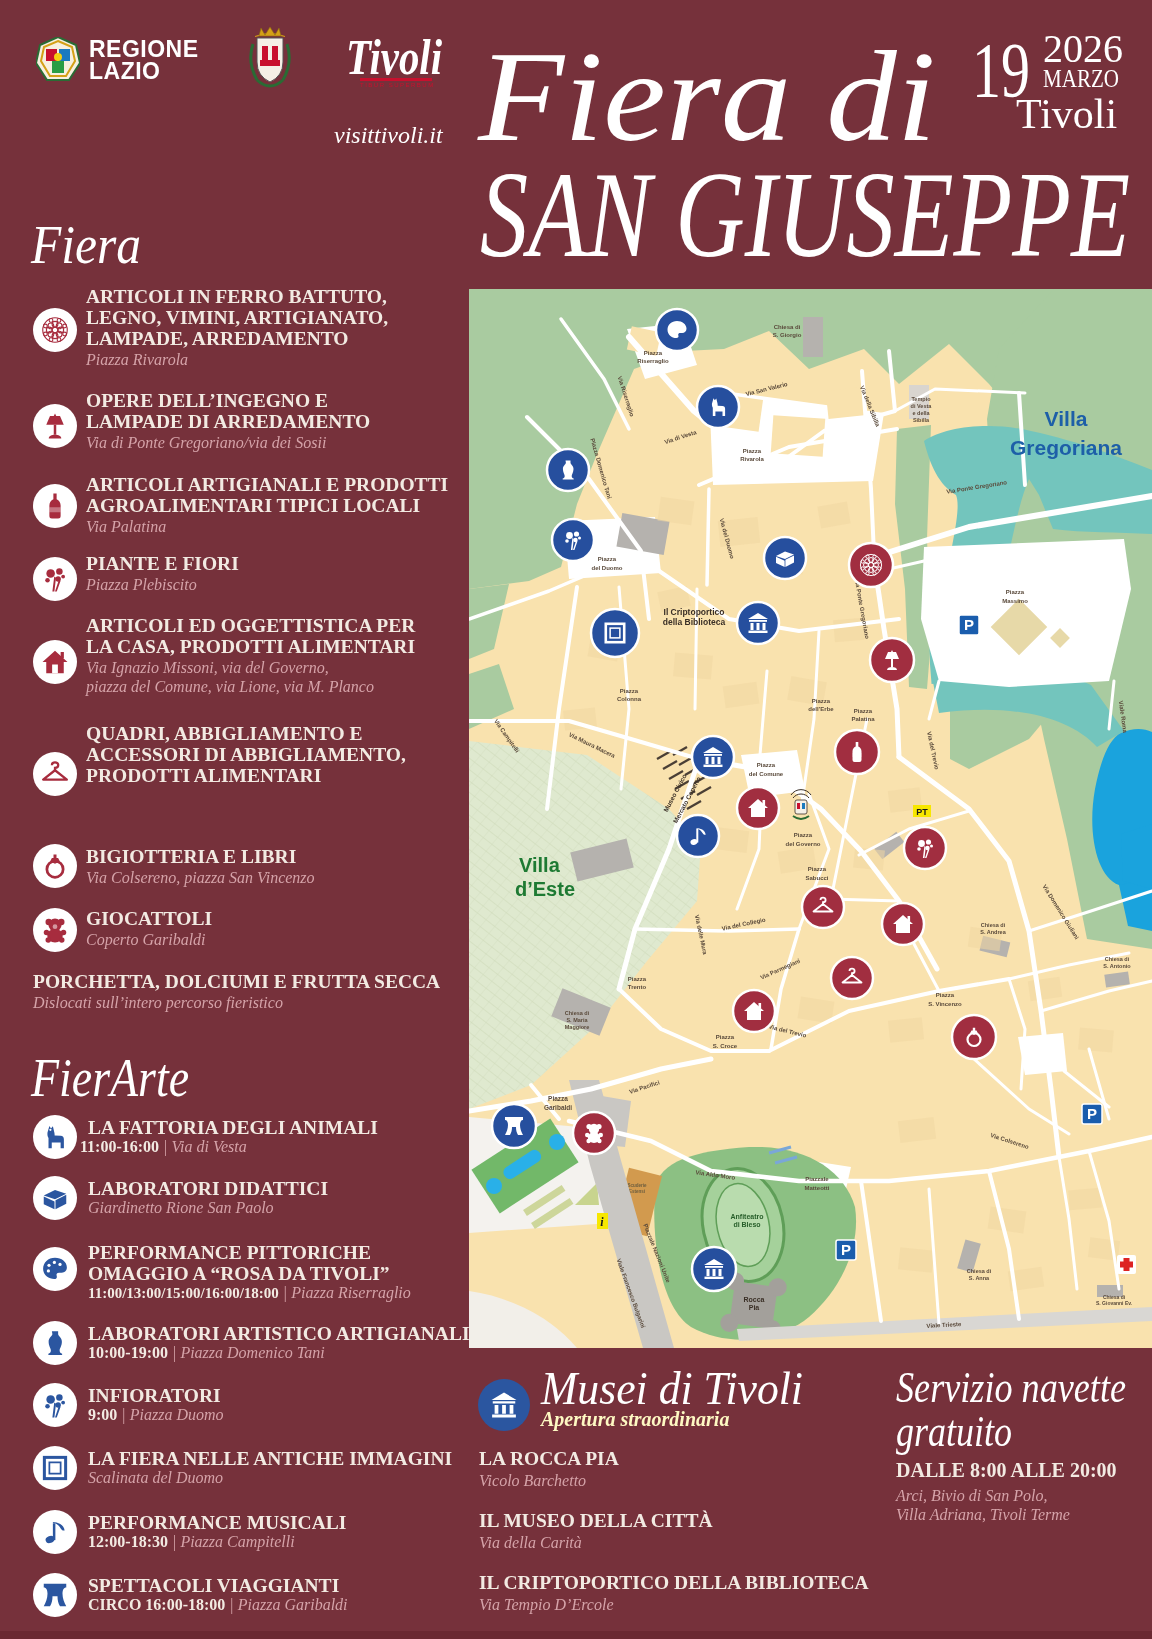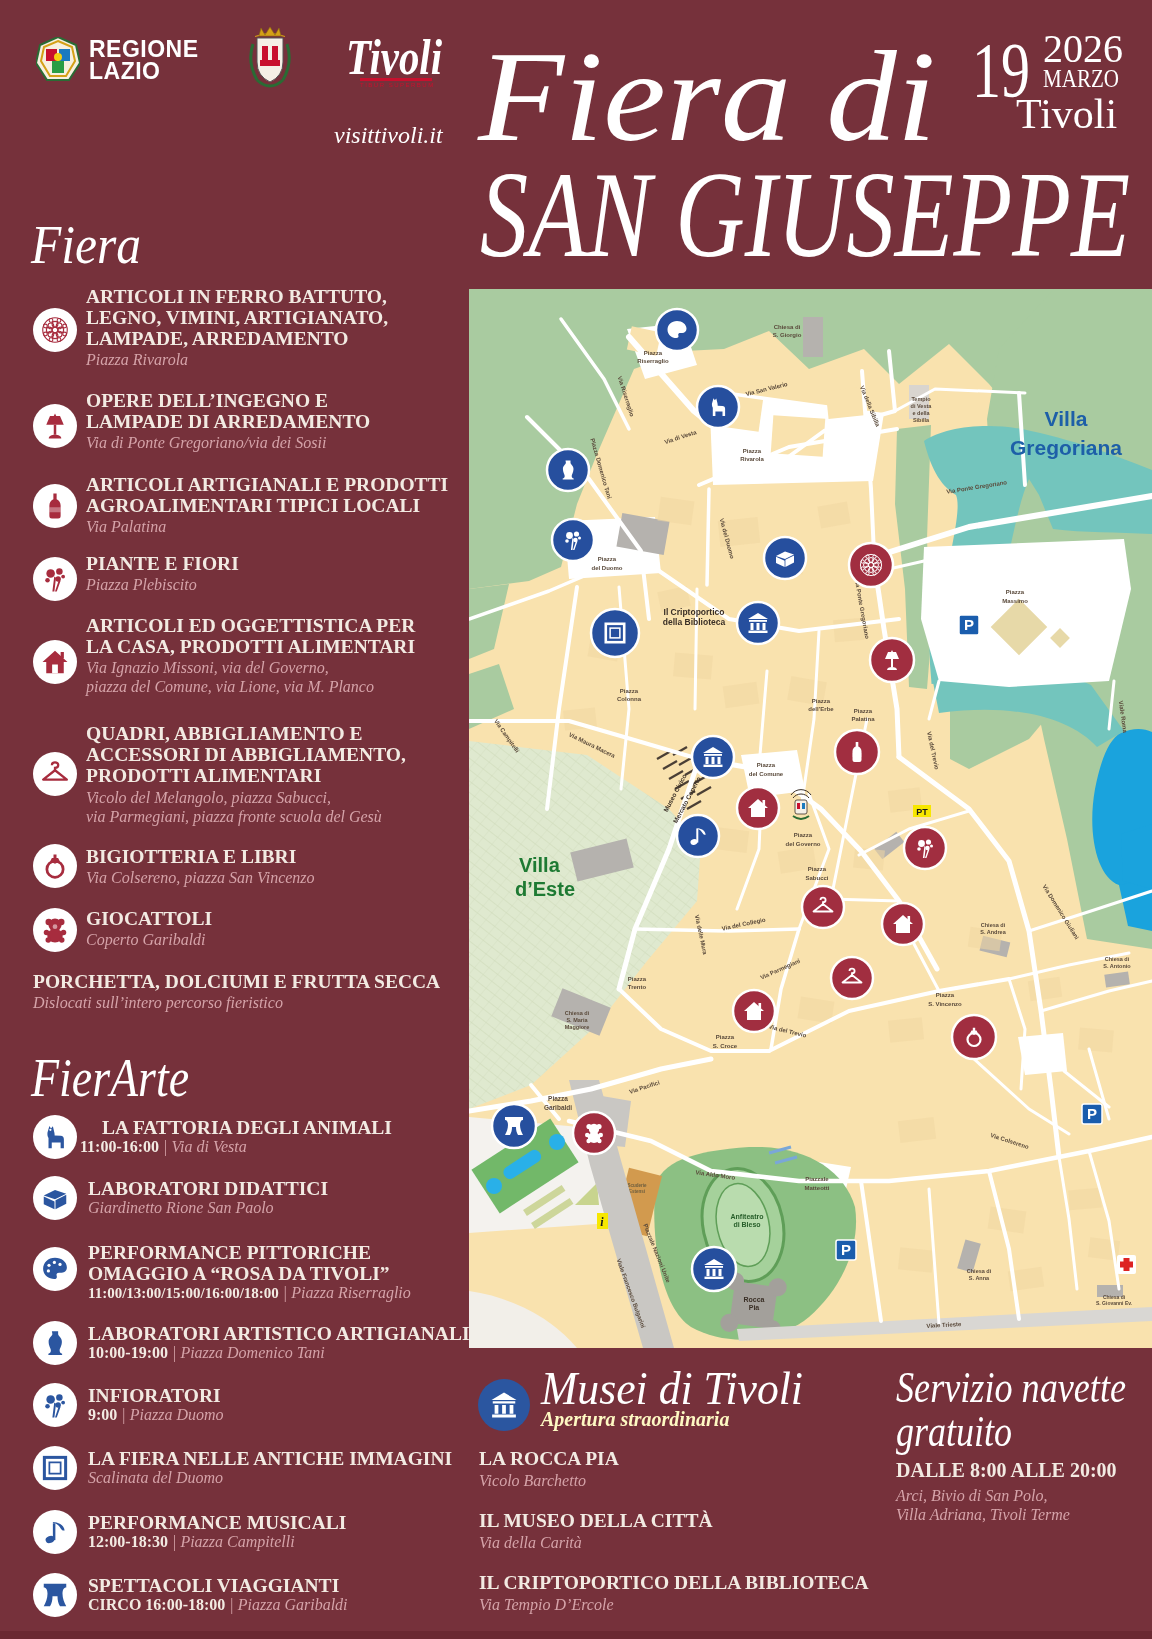--- a/index.html
+++ b/index.html
@@ -243,21 +243,20 @@
     </div>
 <div class="abs t" style="left:86px;top:615px;">ARTICOLI ED OGGETTISTICA PER<br>LA CASA, PRODOTTI ALIMENTARI</div>
 <div class="abs a" style="left:86px;top:659px;">Via Ignazio Missoni, via del Governo,<br>piazza del Comune, via Lione, via M. Planco</div>
 
 <div class="ic" style="left:33px;top:752px;color:#a72c3e;">
       <svg>
         <use href="#s-hanger"></use>
       </svg>
     </div>
 <div class="abs t" style="left:86px;top:723px;">QUADRI, ABBIGLIAMENTO E<br>ACCESSORI DI ABBIGLIAMENTO,<br>PRODOTTI ALIMENTARI</div>
-<div class="abs a" style="left:86px;top:789px;">Vicolo del Melangolo, piazza Sabucci,<br>via Parmegiani, piazza fronte scuola del Gesù</div>
 
 <div class="ic" style="left:33px;top:844px;color:#a72c3e;">
       <svg>
         <use href="#s-ring"></use>
       </svg>
     </div>
 <div class="abs t" style="left:86px;top:846px;">BIGIOTTERIA E LIBRI</div>
 <div class="abs a" style="left:86px;top:869px;">Via Colsereno, piazza San Vincenzo</div>
 
 <div class="ic" style="left:33px;top:908px;color:#a72c3e;">
@@ -269,21 +268,21 @@
 <div class="abs a" style="left:86px;top:931px;">Coperto Garibaldi</div>
 
 <div class="abs t" style="left:33px;top:971px;">PORCHETTA, DOLCIUMI E FRUTTA SECCA</div>
 <div class="abs a" style="left:33px;top:994px;">Dislocati sull’intero percorso fieristico</div>
 
 <div class="ic" style="left:33px;top:1115px;color:#2b56a0;">
       <svg>
         <use href="#s-llama"></use>
       </svg>
     </div>
-<div class="abs t" style="left:88px;top:1117px;margin-left:14px;">LA FATTORIA DEGLI ANIMALI</div>
+<div class="abs t" style="left:88px;top:1117px;">LA FATTORIA DEGLI ANIMALI</div>
 <div class="abs a" style="left:80px;top:1138px;"><span class="tm">11:00-16:00</span> | Via di Vesta</div>
 
 <div class="ic" style="left:33px;top:1176px;color:#2b56a0;">
       <svg>
         <use href="#s-box"></use>
       </svg>
     </div>
 <div class="abs t" style="left:88px;top:1178px;">LABORATORI DIDATTICI</div>
 <div class="abs a" style="left:88px;top:1199px;">Giardinetto Rione San Paolo</div>
 

